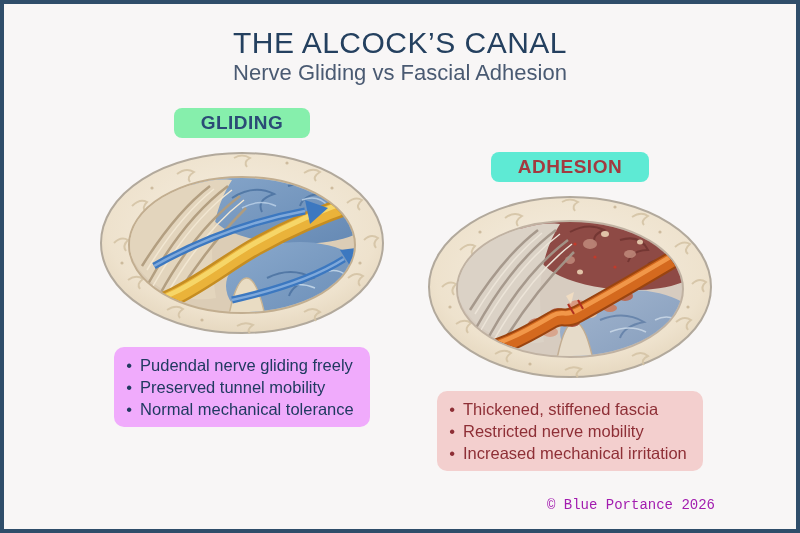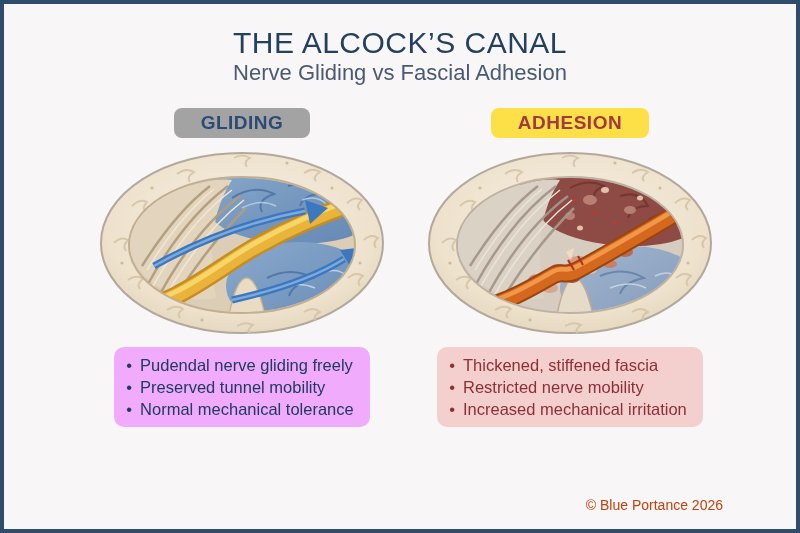--- a/index.html
+++ b/index.html
@@ -21,42 +21,42 @@
   }
 
   .col { position: absolute; top: 104px; width: 300px; text-align: center; }
   .col-left  { left: 88px; }
   .col-right { left: 416px; }
 
   .badge {
     display: inline-block; padding: 4px 27px; border-radius: 8px;
     font-size: 19px; font-weight: bold; letter-spacing: .5px;
   }
-  .badge-blue { background: #a3a3a3; color: #2b4b76; }
-  .badge-pink { background: #fde047; color: #a23a40; }
+  .badge-blue { background: #86efac; color: #2b4b76; }
+  .badge-pink { background: #5eead4; color: #a23a40; margin-top: 44px; }
 
   .canal-svg { display: block; margin: 10px auto 0 auto; }
 
   .box {
     margin: 9px auto 0 auto; width: fit-content; max-width: 290px;
     border-radius: 10px; padding: 7px 16px 7px 12px;
     font-size: 16.5px; line-height: 1.34; text-align: left; list-style: none;
   }
   .box li { white-space: nowrap; }
   .box li::before { content: "\2022"; margin-right: 8px; }
   .box-blue { background: #f0abfc; color: #203a60; }
   .box-pink { background: #f3cfce; color: #8e2f36; }
 
   .footnote {
     position: absolute; left: 110px; top: 429px; width: 590px;
     font-size: 17px; line-height: 1.5; color: #3a3f4b;
   }
   .copyright {
-    position: absolute; right: 73px; bottom: 16px;
-    font-size: 14px; color: #c2410c;
+    position: absolute; right: 81px; bottom: 16px;
+    font-size: 14px; color: #a21caf; font-family: Liberation Mono, monospace;
   }
 </style>
 </head>
 <body>
 
 <div class="frame">
 
   <h1 class="page-title">THE ALCOCK’S CANAL</h1>
   <h2 class="page-subtitle">Nerve Gliding vs Fascial Adhesion</h2>
 

